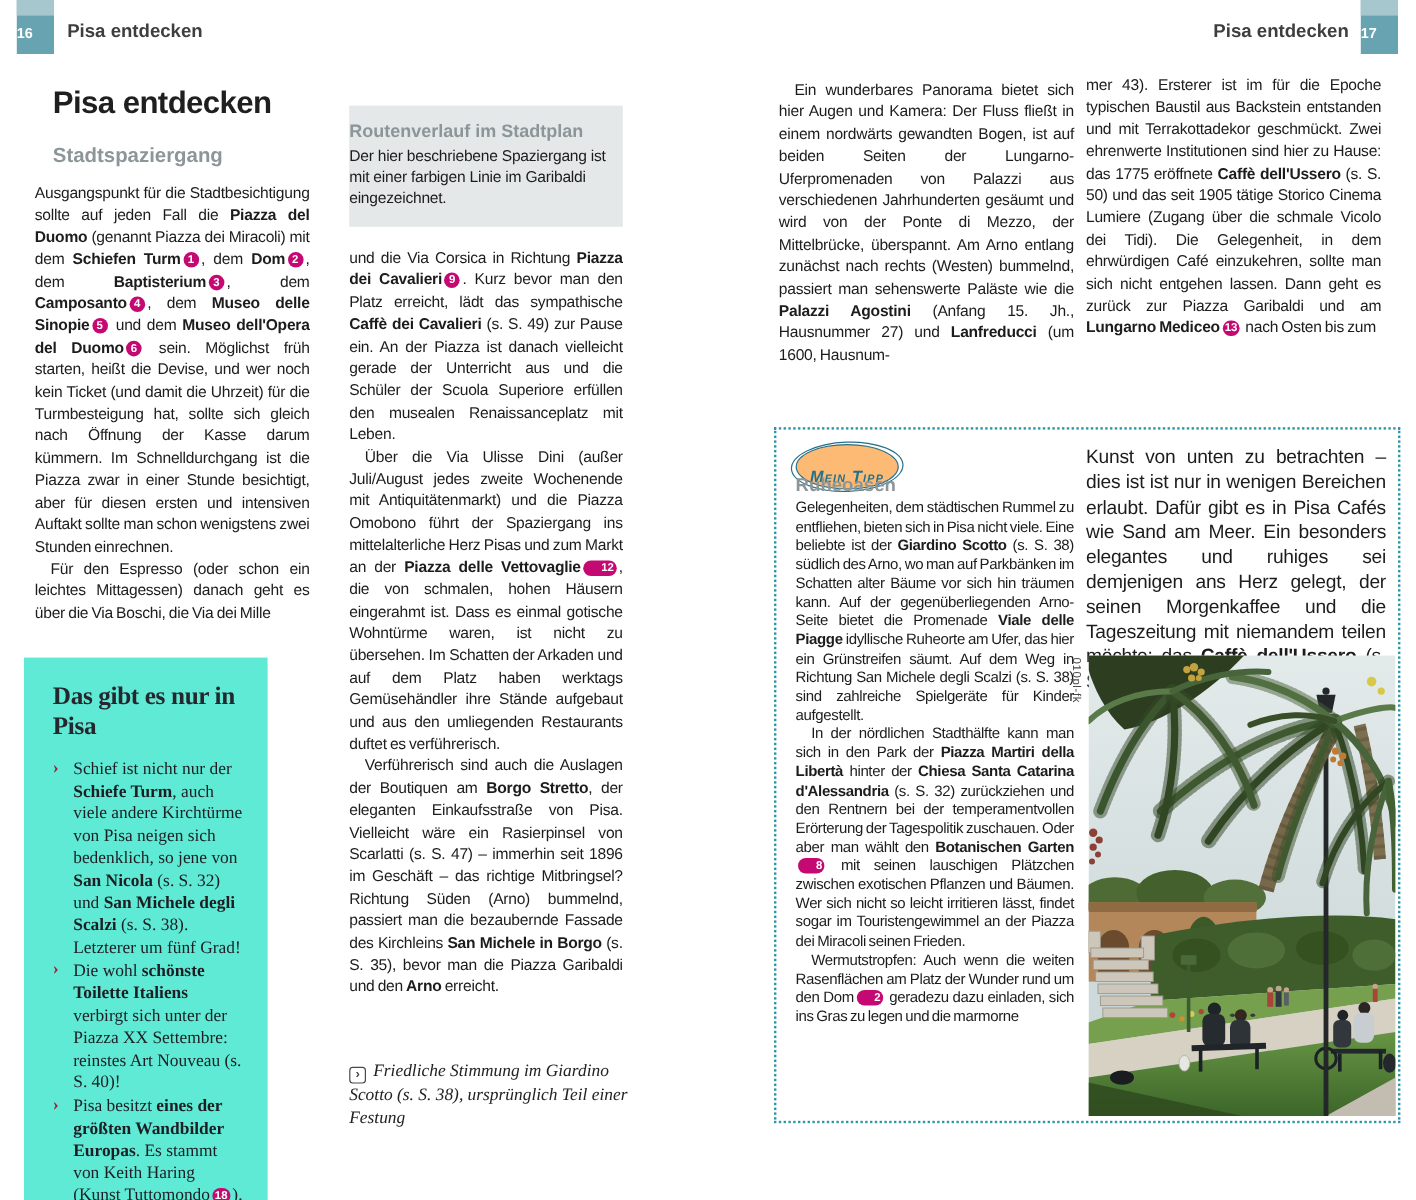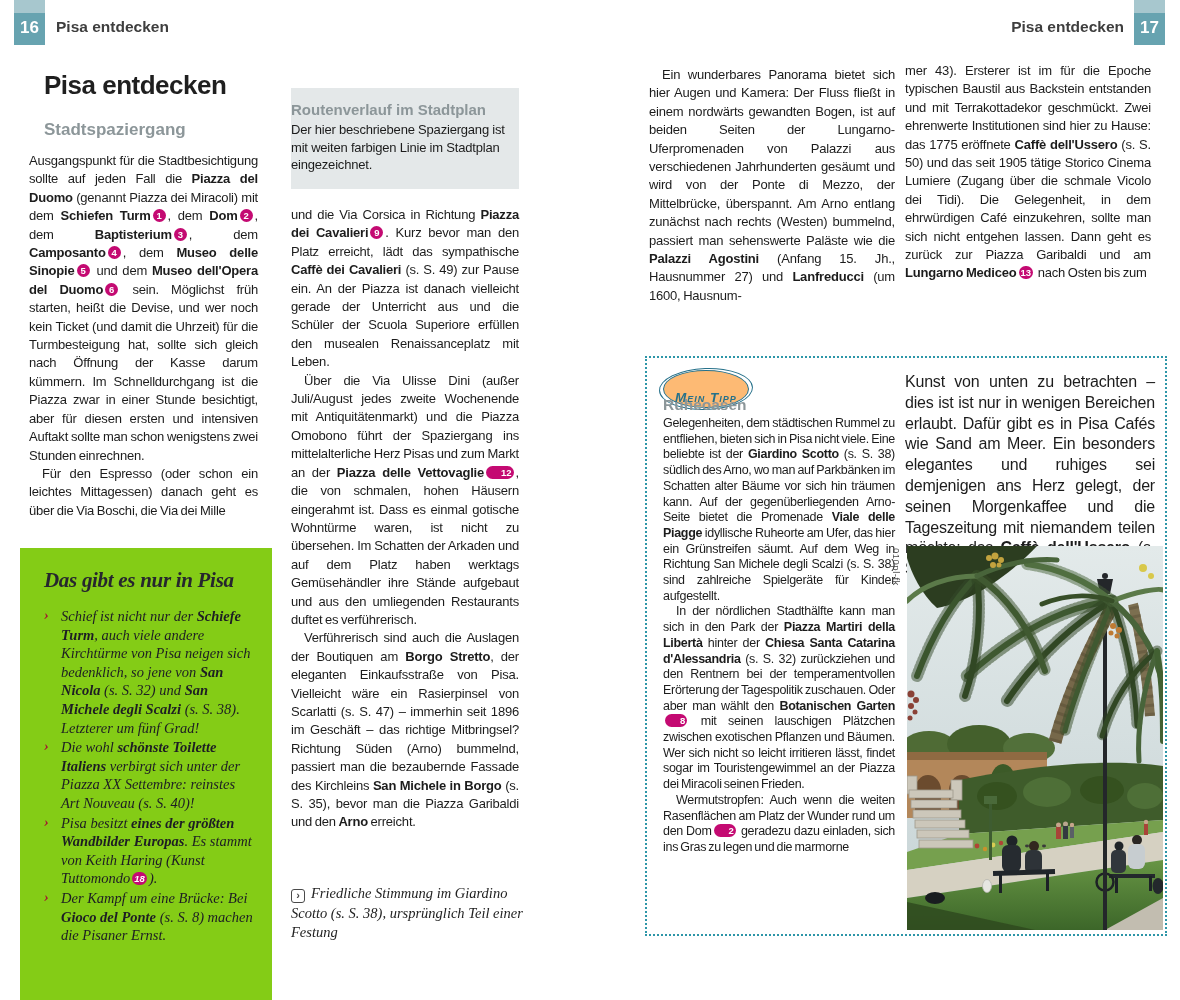--- a/index.html
+++ b/index.html
@@ -4,21 +4,21 @@
 <style>
   html,body{margin:0;padding:0;background:#fff;}
   .sheet{position:relative;width:1180px;height:1000px;background:#fff;overflow:hidden;
          font-family:"Liberation Sans",sans-serif;color:#1c1c1c;}
 
   
   .tab{position:absolute;top:0;width:31px;height:45px;background:#67a3b0;}
   .tab-left{left:14px;}
   .tab-right{right:15px;}
   .tab-light{height:13px;background:#a7c7ce;}
-  .tab-num{color:#fff;font-weight:bold;font-size:17px;text-align:center;line-height:30px;}
+  .tab-num{color:#fff;font-weight:bold;font-size:12px;text-align:left;line-height:30px;}
   .head-title{position:absolute;top:18px;font-size:15.5px;font-weight:bold;color:#3e3e3e;}
   .head-title.l{left:56px;}
   .head-title.r{right:56px;}
 
   
   .para{margin:0;text-align:justify;font-size:13px;line-height:18.4px;
         letter-spacing:-0.2px;word-spacing:-0.8px;hyphens:auto;}
   .para.ind{text-indent:13px;}
   .b{font-weight:bold;}
   .marker{display:inline-block;min-width:9px;padding:0 2px;height:13px;border-radius:8px;
@@ -30,22 +30,22 @@
   .subtitle{position:absolute;left:44px;top:120px;margin:0;font-size:17px;color:#8c9699;}
   .col{position:absolute;}
   .col1{left:29px;top:152px;width:229px;}
   .col2{left:291px;top:206px;width:228px;}
 
   .route-box{position:absolute;left:291px;top:88px;width:228px;background:#e4e8e9;
              padding:13px 13px 15px 0;box-sizing:border-box;}
   .route-box h3{margin:0 0 3px 0;font-size:15px;color:#8c9699;}
   .route-box p{margin:0;font-size:13px;line-height:17.6px;letter-spacing:-0.2px;color:#1c1c1c;}
 
-  .unique-box{position:absolute;left:20px;top:548px;width:252px;height:452px;background:#84cc16;
-              padding:20px 18px 0 24px;box-sizing:border-box;font-family:"Liberation Serif",serif;font-style:italic;}
+  .unique-box{position:absolute;left:20px;top:548px;width:203px;height:452px;background:#5eead4;
+              padding:20px 18px 0 24px;box-sizing:border-box;font-family:"Liberation Serif",serif;}
   .unique-box h3{margin:0 0 14px 0;font-size:21px;font-weight:bold;color:#26262e;letter-spacing:-0.3px;}
   .unique-box ul{margin:0;padding:0;list-style:none;}
   .unique-box li{position:relative;padding-left:17px;font-size:14.5px;line-height:18.6px;color:#1d1d24;margin-bottom:1px;}
   .bullet{position:absolute;left:0;top:-1px;color:#a41931;font-weight:bold;font-size:15px;}
 
   .caption{position:absolute;left:291px;top:852px;width:232px;font-family:"Liberation Serif",serif;
            font-style:italic;font-size:14.5px;line-height:19.5px;color:#222;margin-top:32px;}
   .cap-icon{display:inline-block;width:12px;height:12px;border:1.4px solid #4a4a4a;border-radius:3px;
             font-style:normal;font-weight:bold;font-size:11px;line-height:11px;text-align:center;
             color:#4a4a4a;margin-right:6px;vertical-align:-1px;font-family:"Liberation Sans",sans-serif;}
@@ -113,21 +113,21 @@
       </li>
       <li>
         <span class="bullet">›</span>
         <span><span>Der Kampf um eine Brücke: Bei </span><span class="b">Gioco del Ponte</span><span> (s. S. 8) machen die Pisaner Ernst.</span></span>
       </li>
     </ul>
   </aside>
 
   <aside class="route-box">
     <h3>Routenverlauf im Stadtplan</h3>
-    <p>Der hier beschriebene Spaziergang ist mit weiten farbigen Linie im Stadtplan eingezeichnet.</p>
+    <p>Der hier beschriebene Spaziergang ist mit einer farbigen Linie im Garibaldi eingezeichnet.</p>
   </aside>
 
   <div class="col col2">
     <p class="para"><span>und die Via Corsica in Richtung </span><span class="b">Piazza dei Cavalieri</span><span class="marker">9</span><span>. Kurz bevor man den Platz erreicht, lädt das sympathische </span><span class="b">Caffè dei Cavalieri</span><span> (s. S. 49) zur Pause ein. An der Piazza ist danach vielleicht gerade der Unterricht aus und die Schüler der Scuola Superiore erfüllen den musealen Renaissanceplatz mit Leben.</span></p>
     <p class="para ind"><span>Über die Via Ulisse Dini (außer Juli/August jedes zweite Wochenende mit Antiquitätenmarkt) und die Piazza Omobono führt der Spaziergang ins mittelalterliche Herz Pisas und zum Markt an der </span><span class="b">Piazza delle Vettovaglie</span><span class="marker">12</span><span>, die von schmalen, hohen Häusern eingerahmt ist. Dass es einmal gotische Wohntürme waren, ist nicht zu übersehen. Im Schatten der Arkaden und auf dem Platz haben werktags Gemüsehändler ihre Stände aufgebaut und aus den umliegenden Restaurants duftet es verführerisch.</span></p>
     <p class="para ind"><span>Verführerisch sind auch die Auslagen der Boutiquen am </span><span class="b">Borgo Stretto</span><span>, der eleganten Einkaufsstraße von Pisa. Vielleicht wäre ein Rasierpinsel von Scarlatti (s. S. 47) – immerhin seit 1896 im Geschäft – das richtige Mitbringsel? Richtung Süden (Arno) bummelnd, passiert man die bezaubernde Fassade des Kirchleins </span><span class="b">San Michele in Borgo</span><span> (s. S. 35), bevor man die Piazza Garibaldi und den </span><span class="b">Arno</span><span> erreicht.</span></p>
   </div>
 
   <div class="caption">
     <span class="cap-icon">›</span><span>Friedliche Stimmung im Giardino Scotto (s. S. 38), ursprünglich Teil einer Festung</span>

